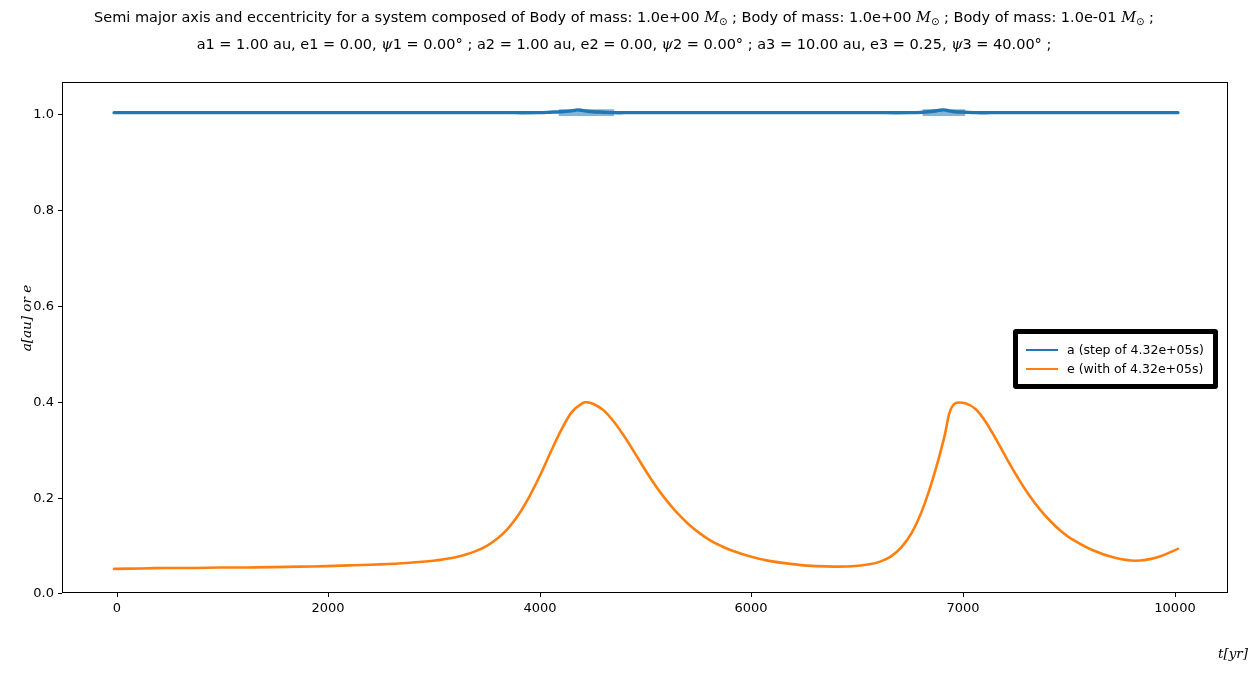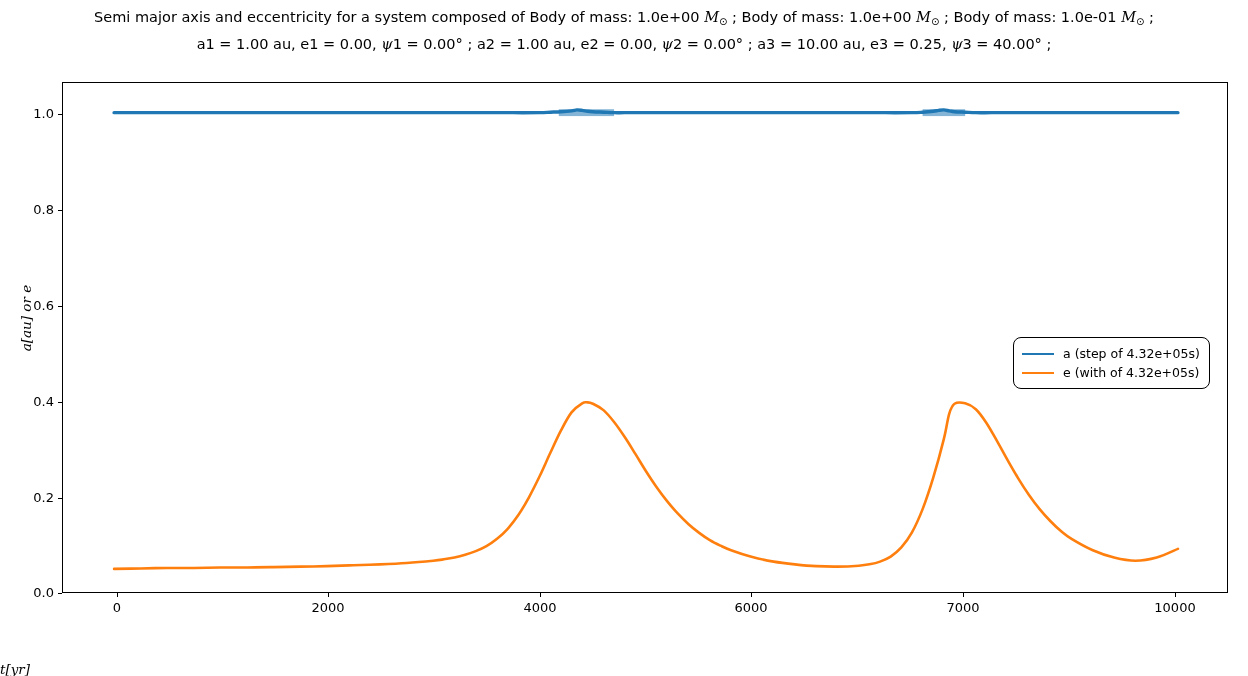--- a/index.html
+++ b/index.html
@@ -115,38 +115,36 @@
     text-align: center;
     transform: rotate(-90deg);
     transform-origin: center center;
     white-space: nowrap;
   }
   #xlabel {
     position: absolute;
     left: 0;
     top: 645px;
     width: 1248px;
-    text-align: left;
+    text-align: right;
     font-size: 13.5px;
     font-style: italic;
     font-family: "DejaVu Serif", "Liberation Serif", serif;
-    margin-top: 16px;
   }
 
   
   #legend {
     position: absolute;
     left: 1013px;
     top: 329px;
-    border: 1px solid #000000;
-    border-radius: 8px;
+    border: 5px solid #000000;
+    border-radius: 3px;
     background: rgba(255,255,255,0.85);
     padding: 6px 9px 6px 8px;
     box-sizing: border-box;
-    margin-top: 8px;
   }
   .legend-row {
     display: flex;
     align-items: center;
     height: 19px;
   }
   .legend-swatch {
     width: 32px;
     height: 0;
     border-top-width: 2.2px;

